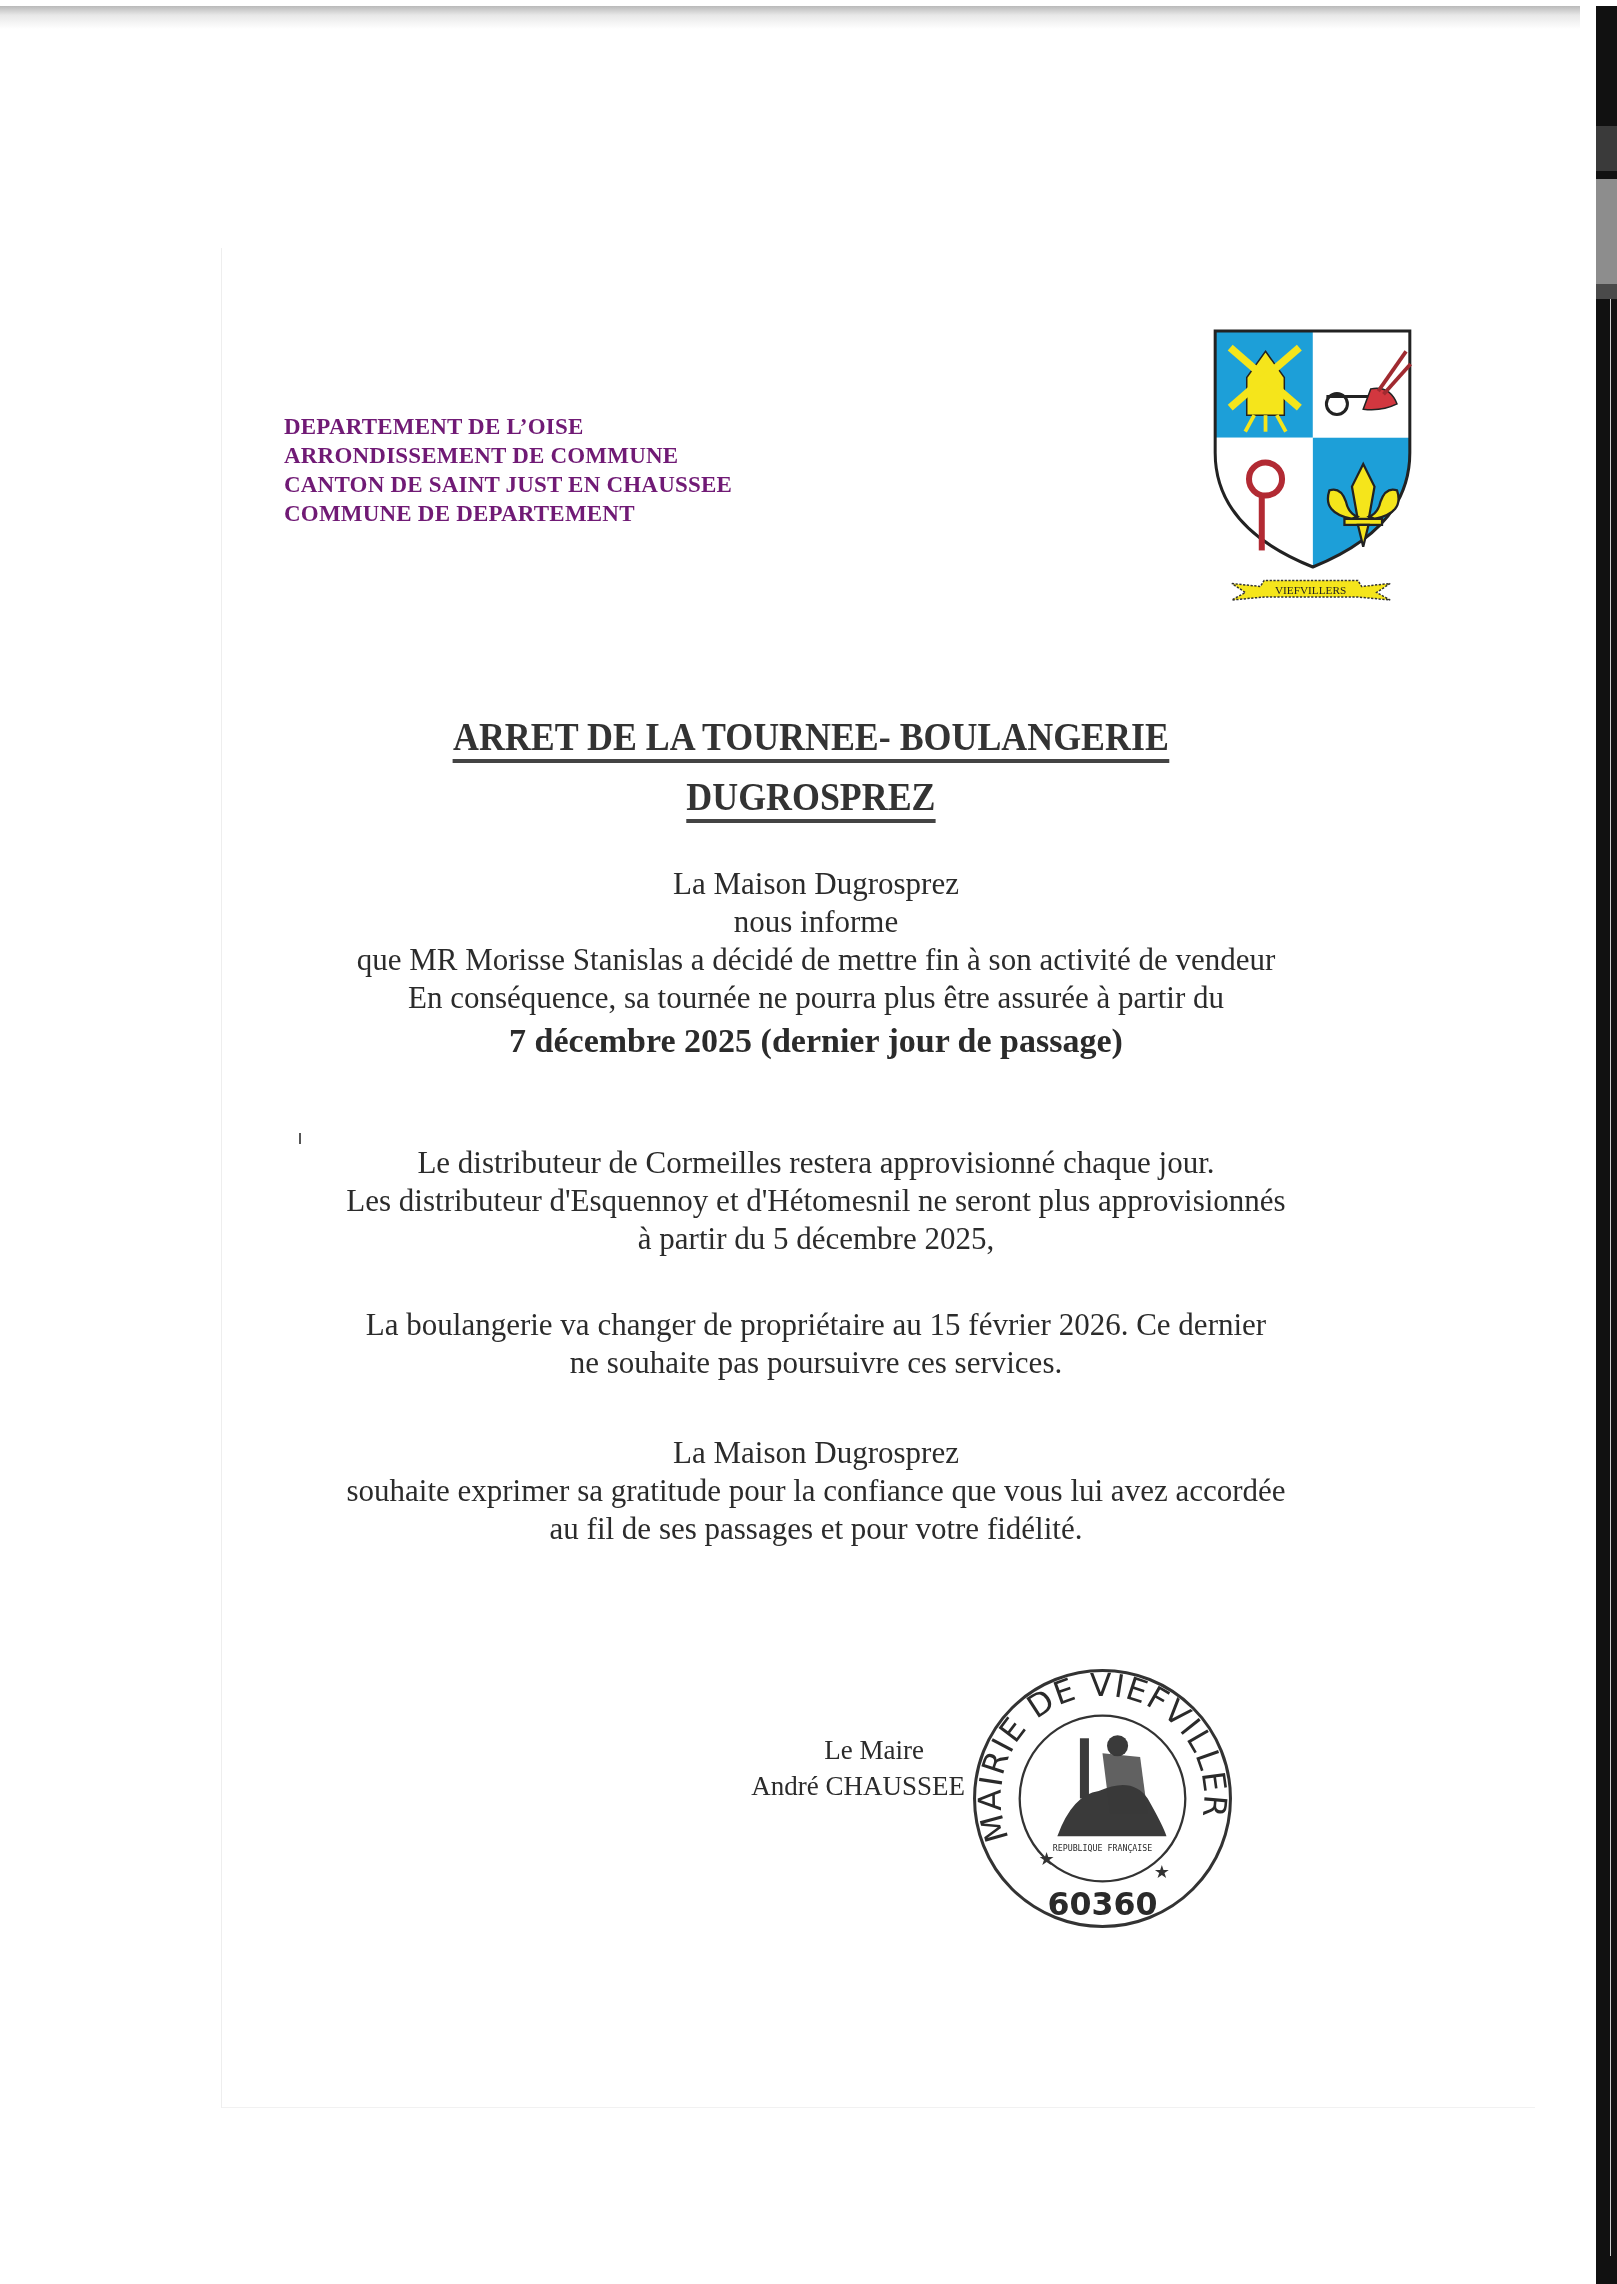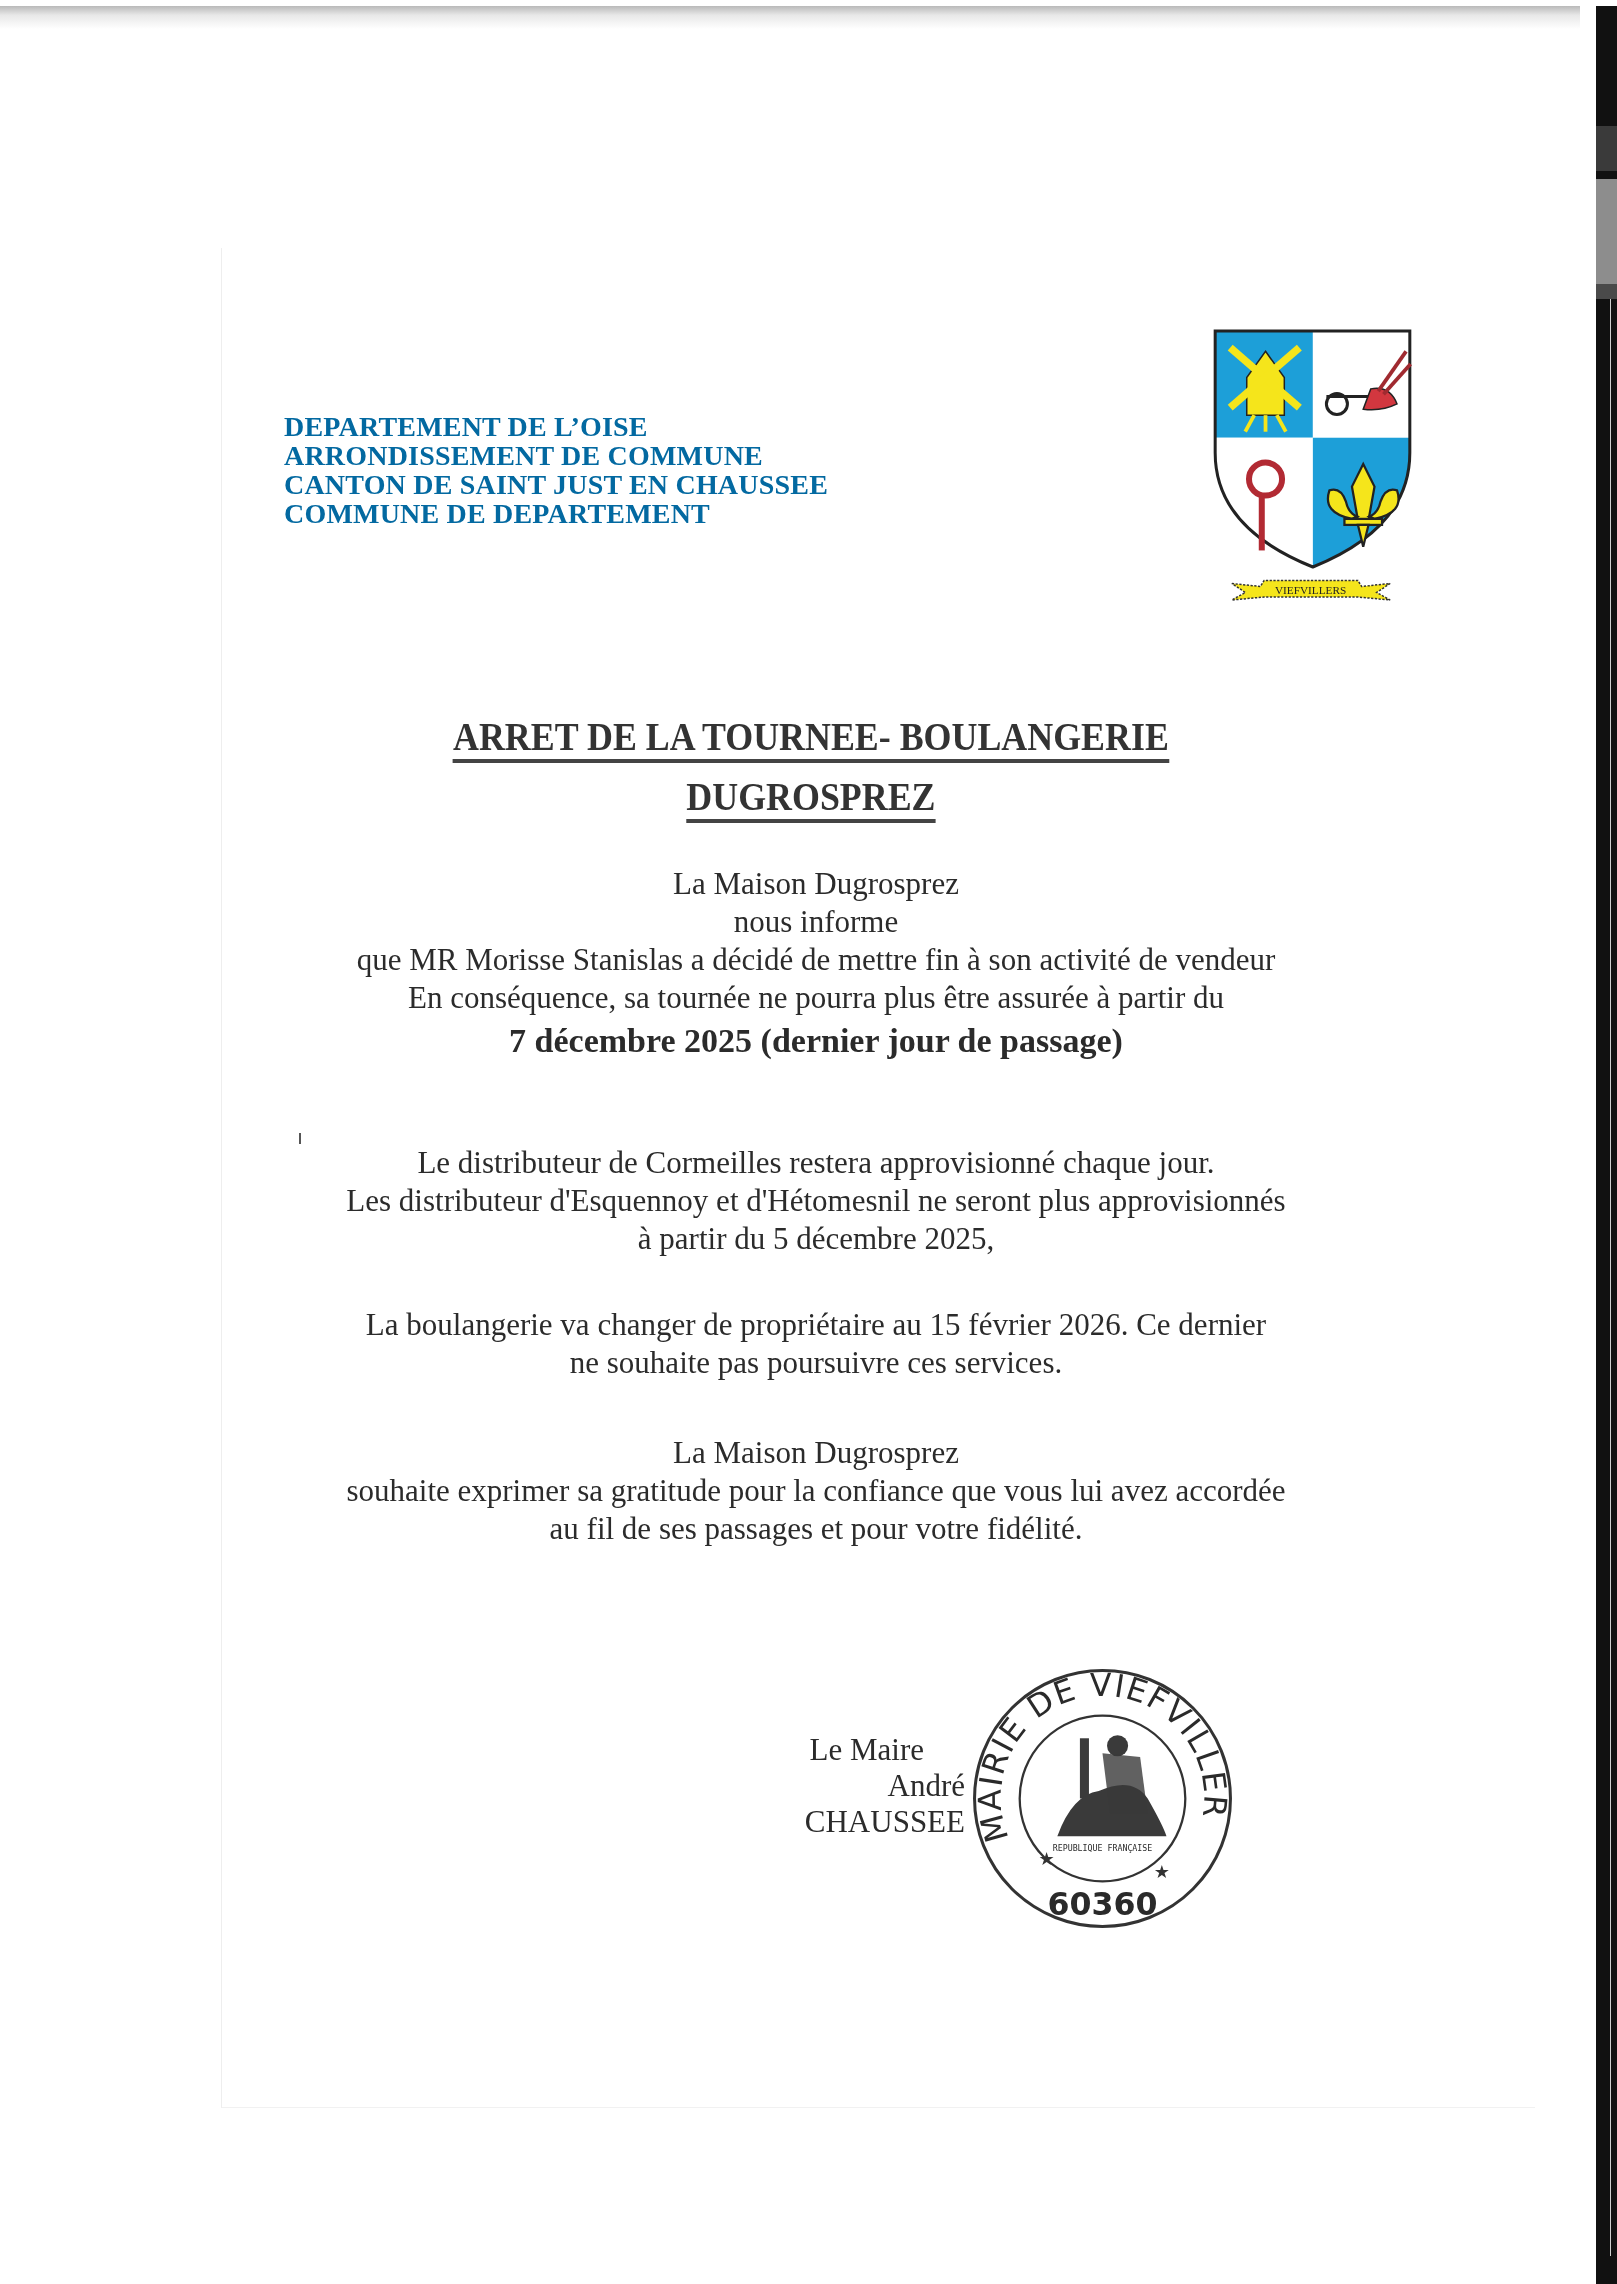--- a/index.html
+++ b/index.html
@@ -21,21 +21,21 @@
     .scan-edge .band2 { position:absolute; left:0; top:173px; width:21px; height:105px; background:#8d8d8d; }
     .scan-edge .band3 { position:absolute; left:0; top:278px; width:21px; height:15px; background:#4a4a4a; }
     .scan-edge .line { position:absolute; left:13.5px; top:293px; width:1.5px; height:1957px; background:#cfcfcf; }
     .page-frame {
       position: absolute; left: 221px; top: 248px; width: 1313px; height: 1859px;
       border-left: 1.5px solid #eeeeee; border-bottom: 1.5px solid #f1f1f1;
     }
 
     .admin-header {
       position: absolute; left: 284px; top: 412px;
-      font-weight: bold; font-size: 28px; line-height: 29px; color: #0369a1;
+      font-weight: bold; font-size: 23px; line-height: 29px; color: #701a75;
       letter-spacing: 0.2px;
     }
     .admin-header div { white-space: nowrap; }
 
     .coat {
       position: absolute; left: 1209px; top: 325px; width: 207px; height: 248px;
     }
     .banner {
       position: absolute; left: 1230px; top: 579px; width: 162px; height: 24px;
     }
@@ -57,21 +57,21 @@
     .body-block div { white-space: nowrap; }
     .b1 { top: 865px; left: 7.5px; }
     .b1 .emph { font-weight: bold; font-size: 34px; margin-top: 4.5px; }
     .b2 { top: 1144px; left: 7.5px; }
     .b3 { top: 1306px; left: 7.5px; }
     .b4 { top: 1434px; left: 7.5px; }
     .stray-mark { position:absolute; left:299px; top:1133px; width:1.5px; height:10.5px; background:#555; }
 
     .signature {
       position: absolute; left: 724px; top: 1732px; text-align: right; width: 241px;
-      font-size: 31px; line-height: 36px; color: #2b2b2b;
+      font-size: 27px; line-height: 36px; color: #2b2b2b;
     }
     .signature .l1 { padding-right: 41px; }
     .stamp {
       position: absolute; left: 967px; top: 1663px; width: 271px; height: 271px;
     }
   </style>
 </head>
 <body>
 
 <div class="scan-top"></div>

